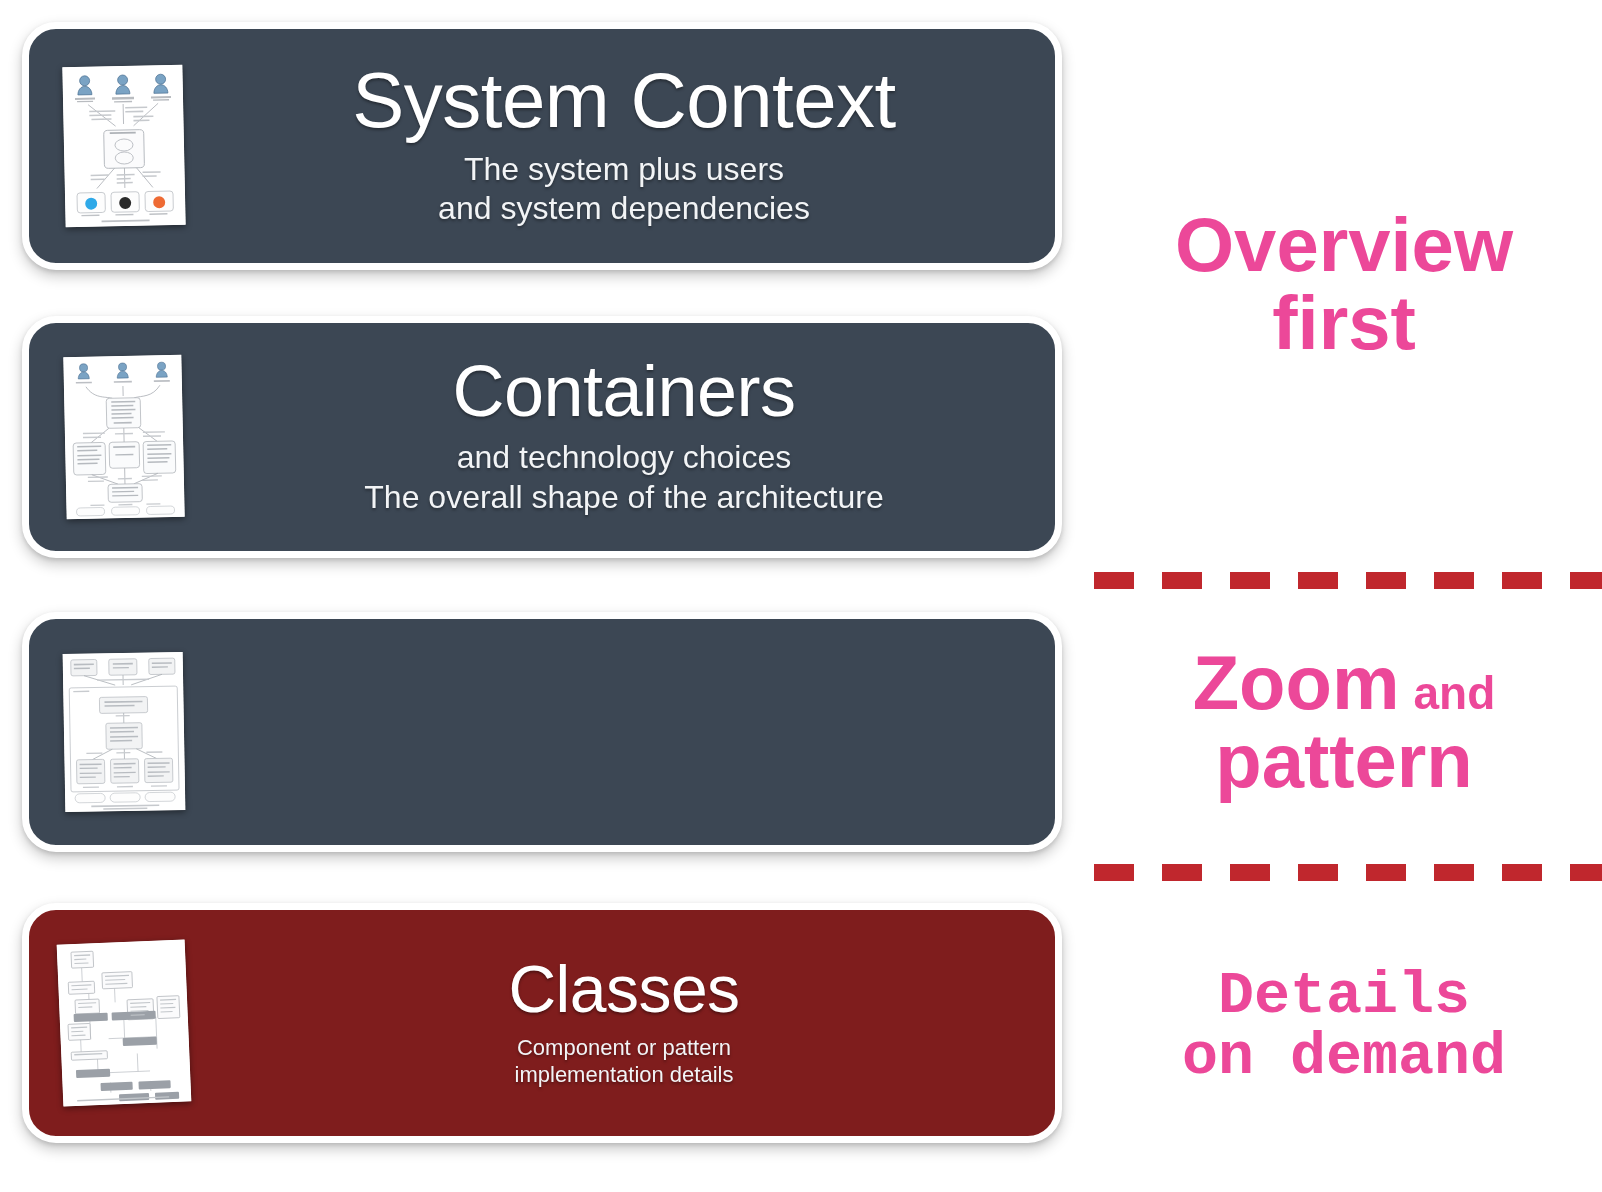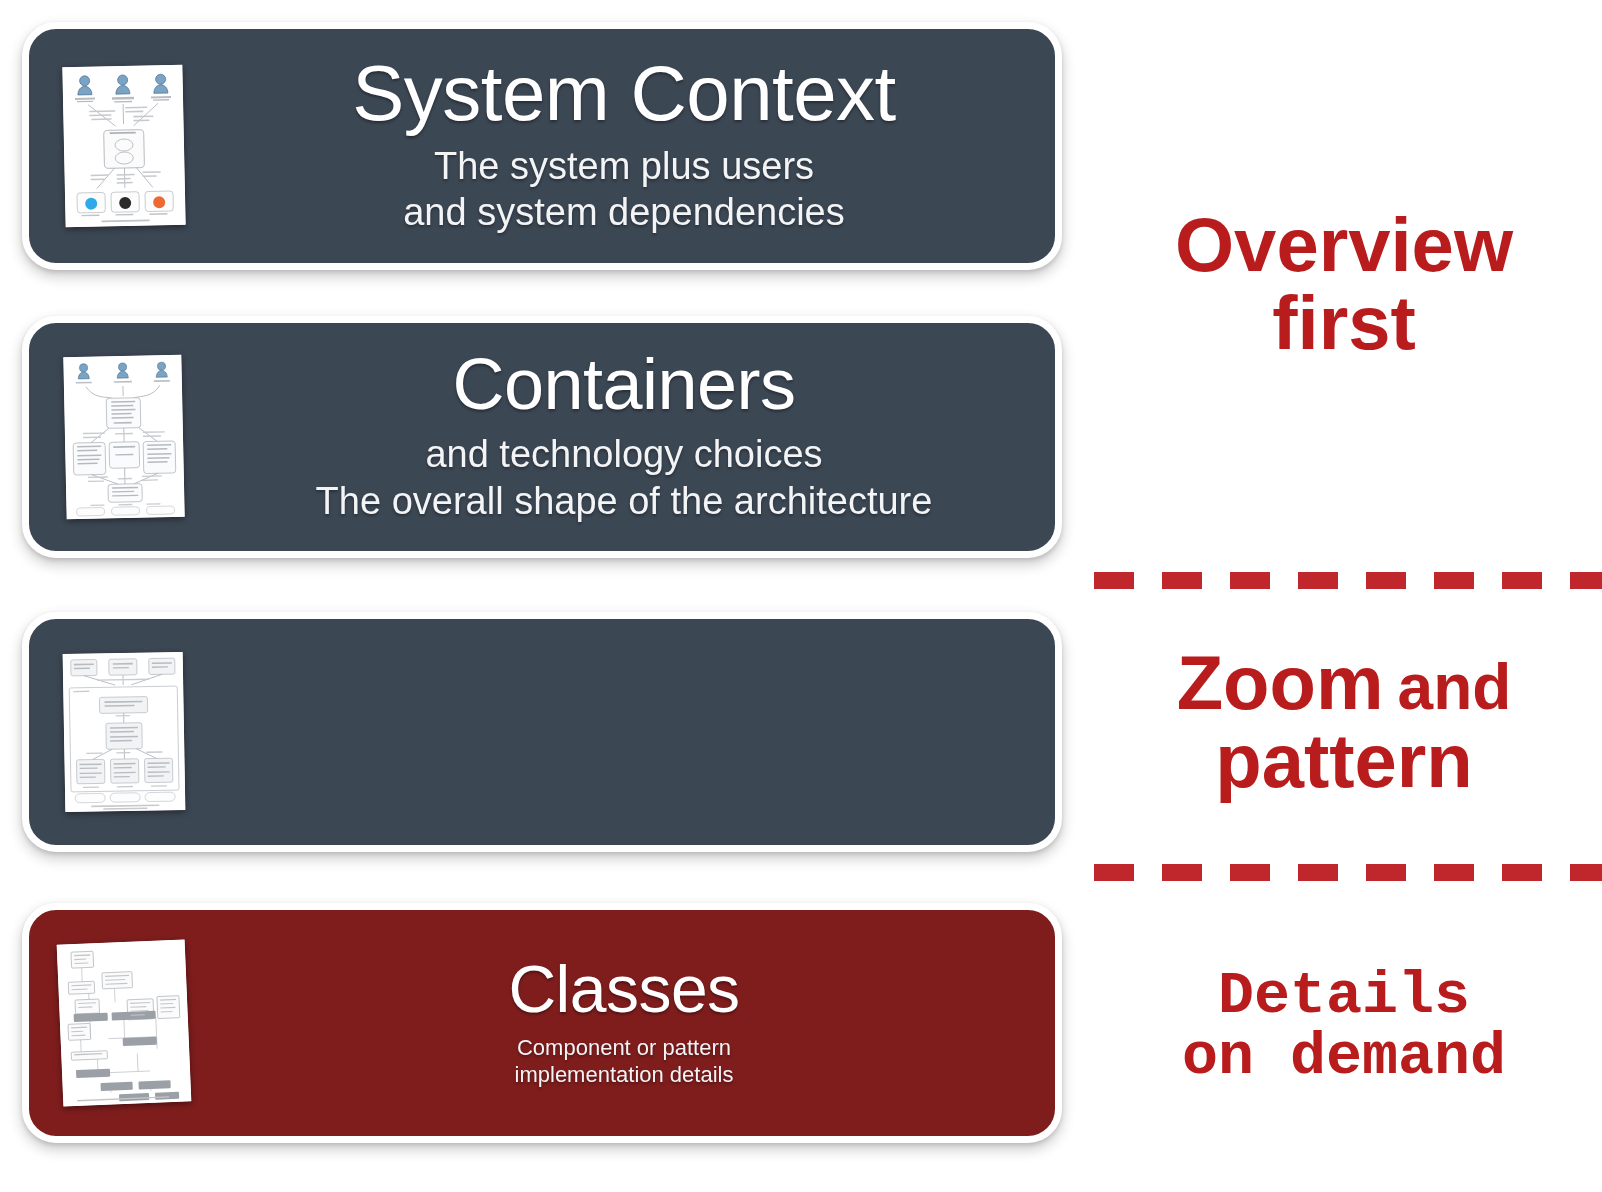--- a/index.html
+++ b/index.html
@@ -55,21 +55,21 @@
     font-size: 74px;
     line-height: 0.96;
     font-weight: 400;
     letter-spacing: -0.5px;
     color: #ffffff;
     text-shadow: 0 2px 3px rgba(0,0,0,0.38);
     white-space: nowrap;
   }
   .card-sub {
     margin-top: 12px;
-    font-size: 38px;
+    font-size: 32px;
     line-height: 1.23;
     font-weight: 400;
     color: #f2f4f6;
     text-shadow: 0 2px 3px rgba(0,0,0,0.35);
   }
   .card-sub .l { display: block; white-space: nowrap; }
 
   
   #card-0 { top: 22px;  height: 248px; }
   #card-1 { top: 316px; height: 242px; }
@@ -91,31 +91,31 @@
     overflow: hidden;
   }
   .thumb svg { display: block; }
 
   
   .ann {
     position: absolute;
     left: 1086px;
     width: 516px;
     text-align: center;
-    color: #b91c1c;
+    color: #ec4899;
     font-weight: bold;
     line-height: 1.02;
   }
   #ann-0 { top: 206px; font-size: 76px; }
   #ann-1 { top: 644px; font-size: 76px; }
   #ann-2 { top: 966px; font-size: 60px; font-family: Liberation Mono, monospace; }
 
   .ann .line { display: block; }
   .ann .small {
-    font-size: 64px;
+    font-size: 46px;
     font-weight: bold;
     letter-spacing: 0;
   }
 
   .divider {
     position: absolute;
     left: 1094px;
     width: 508px;
     height: 17px;
     background-image: repeating-linear-gradient(

